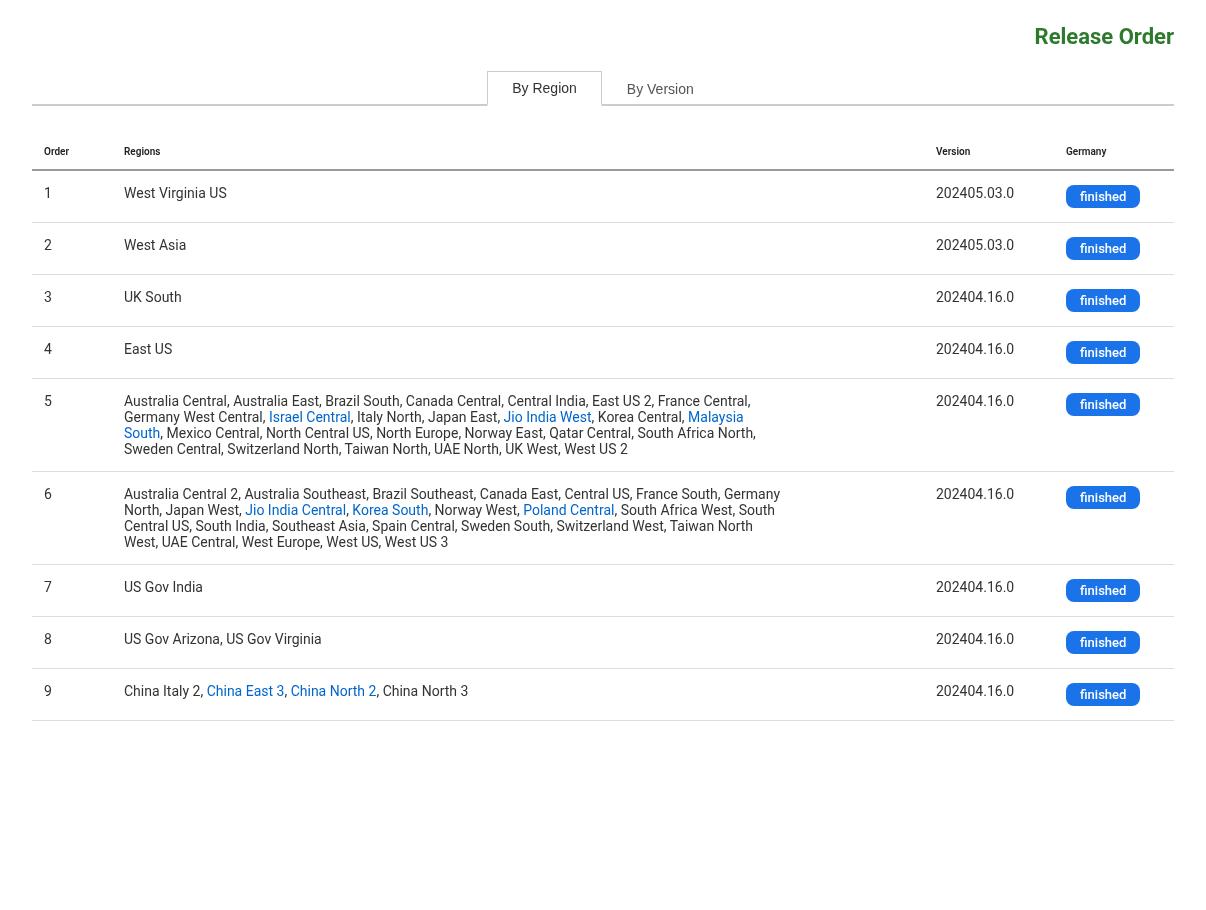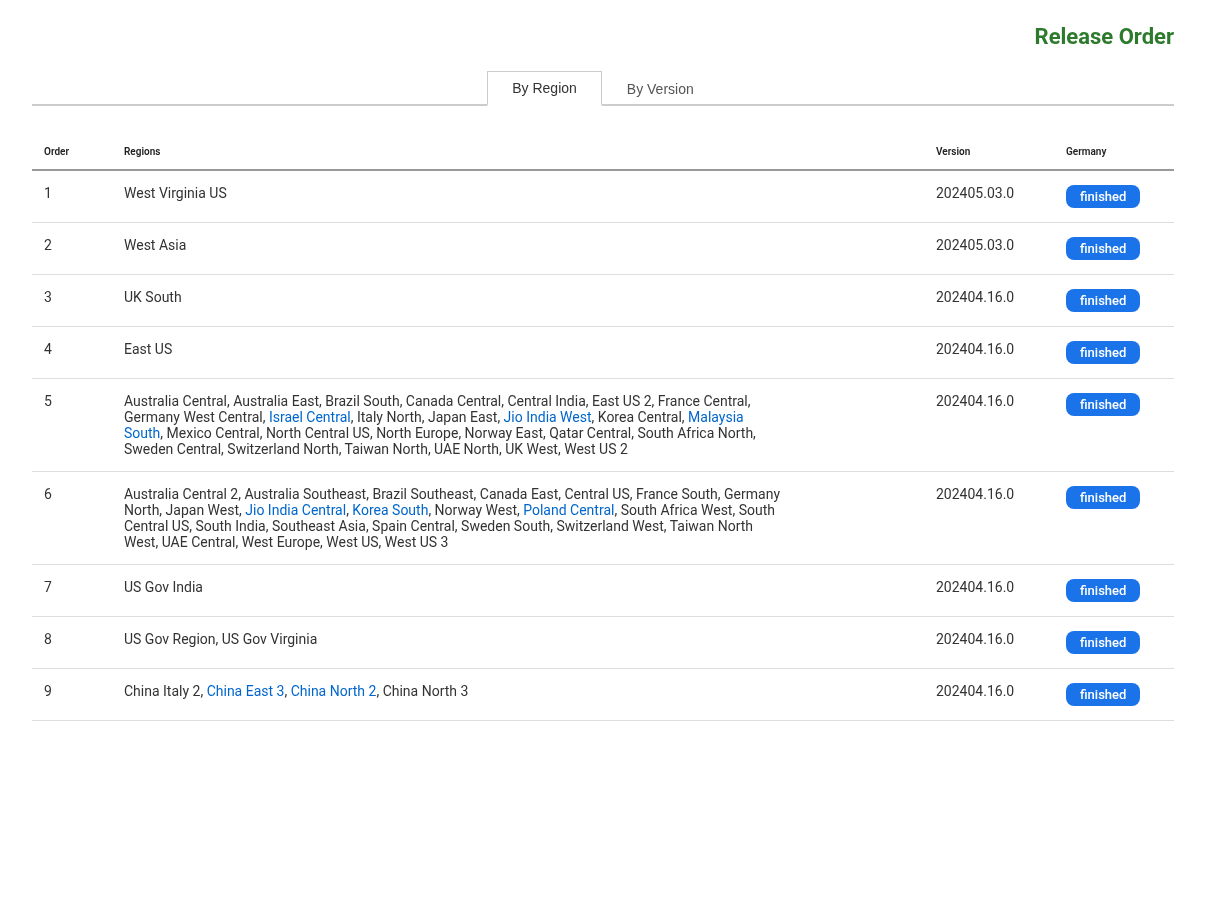--- a/index.html
+++ b/index.html
@@ -158,21 +158,21 @@
           <td><span class="status-badge">finished</span></td>
         </tr>
         <tr>
           <td>7</td>
           <td>US Gov India</td>
           <td class="version-cell">202404.16.0</td>
           <td><span class="status-badge">finished</span></td>
         </tr>
         <tr>
           <td>8</td>
-          <td>US Gov Region, US Gov Virginia</td>
+          <td>US Gov Arizona, US Gov Virginia</td>
           <td class="version-cell">202404.16.0</td>
           <td><span class="status-badge">finished</span></td>
         </tr>
         <tr>
           <td>9</td>
           <td><span style="color:#333;">China Italy 2, </span><a href="#" class="region-link">China East 3</a><span style="color:#333;">, </span><a href="#" class="region-link">China North 2</a><span style="color:#333;">, China North 3</span></td>
           <td class="version-cell">202404.16.0</td>
           <td><span class="status-badge">finished</span></td>
         </tr>
       </tbody>

